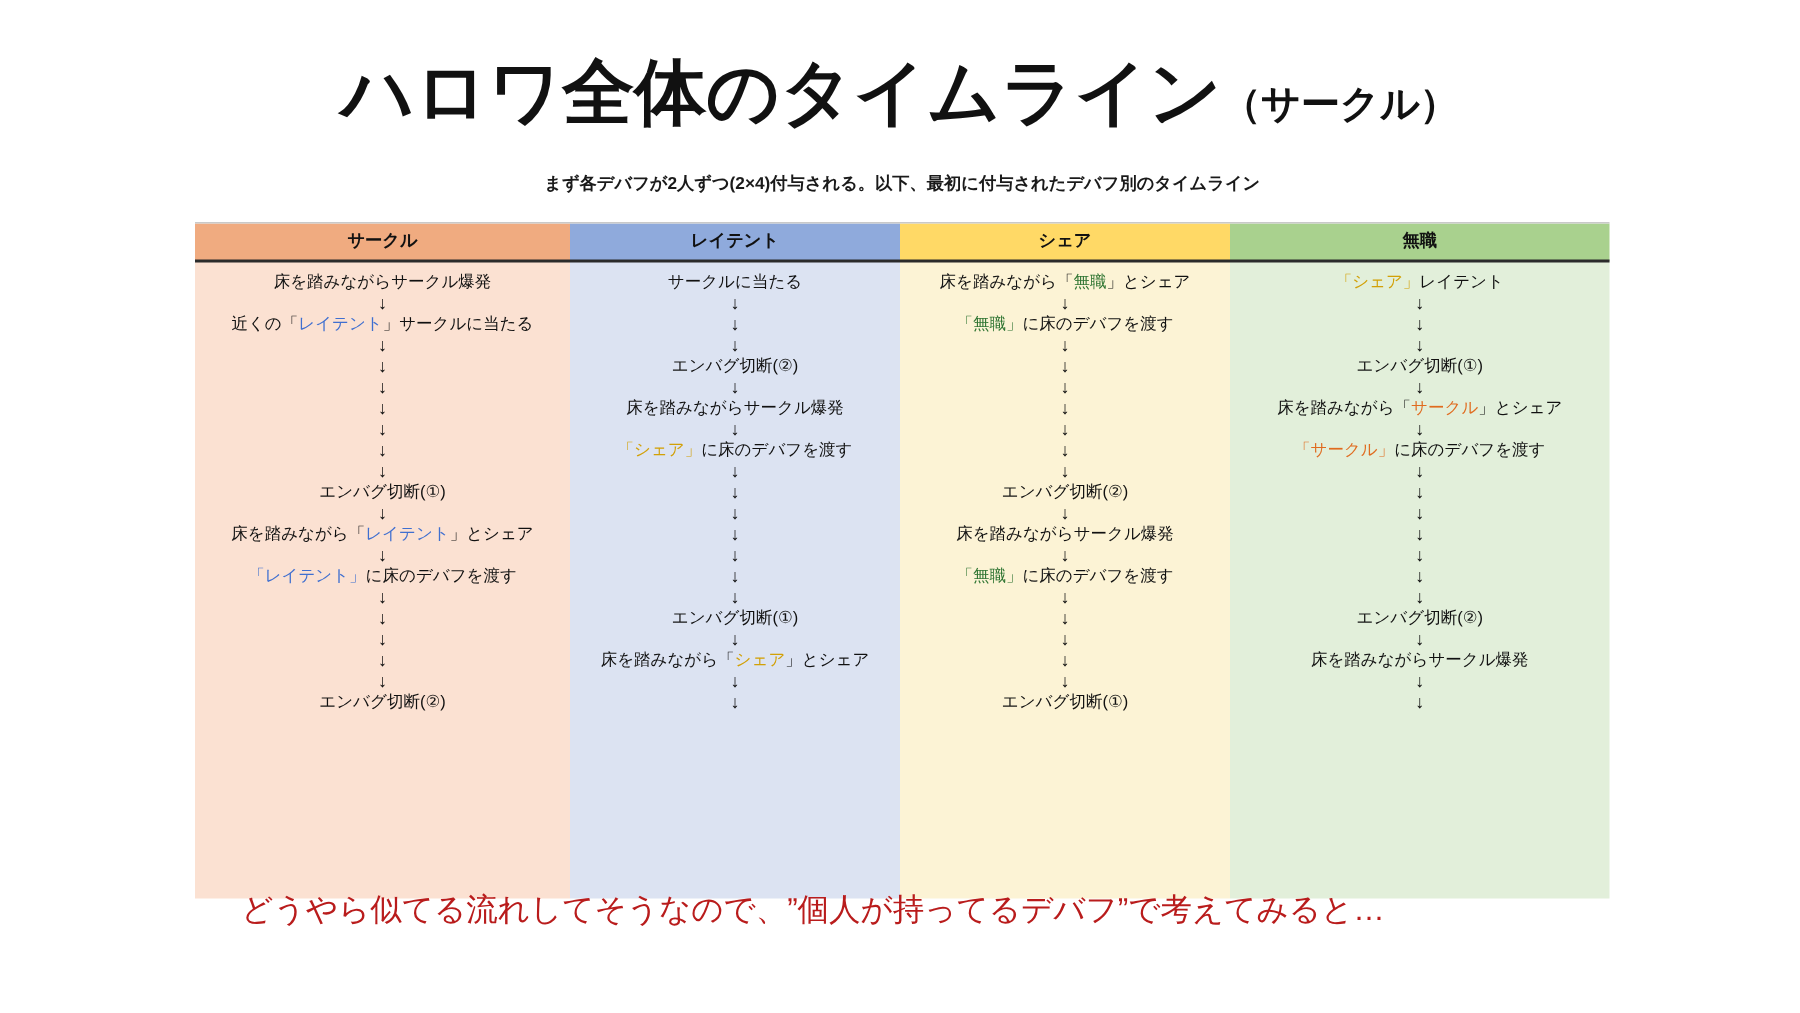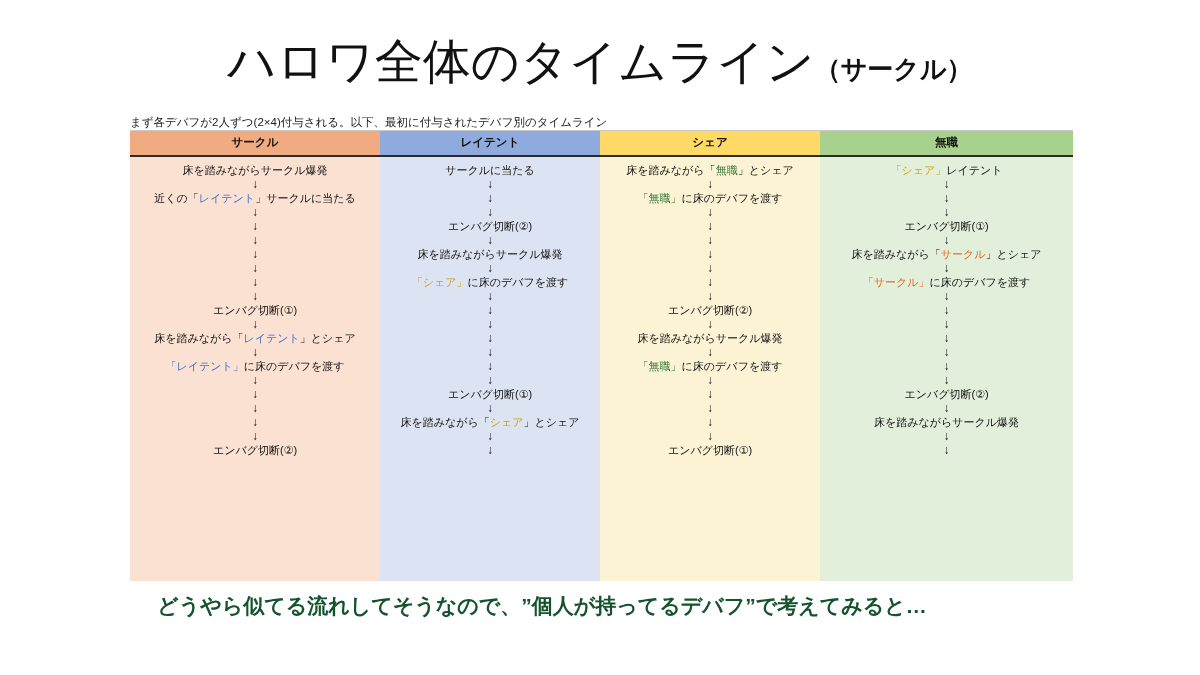--- a/index.html
+++ b/index.html
@@ -11,40 +11,41 @@
     position:relative;
   }
   .slide{position:relative;width:1200px;height:675px;}
 
   .title-wrap{
     position:absolute;left:0;top:30px;width:1200px;
     text-align:center;
     white-space:nowrap;
   }
   .title-main{
-    font-size:48px;font-weight:normal;color:#111111;
+    font-size:48px;font-weight:bold;color:#111111;
     letter-spacing:0px;
   }
   .title-sub{
     font-size:26px;font-weight:bold;color:#111111;
     vertical-align:baseline;
   }
 
   .table{
     position:absolute;left:130px;top:112px;
     width:943px;
     border-collapse:collapse;
   }
 
   .caption-row td{
     background:#ffffff;
+    text-align:center;
     font-size:11.5px;
-    font-weight:normal;
+    font-weight:bold;
     color:#1a1a1a;
-    padding:3px 0 0 0;
+    padding:3px 0 18px 0;
     border-bottom:1px solid #c9c9c9;
   }
 
   .header-row td{
     text-align:center;
     font-size:11.5px;
     font-weight:bold;
     color:#111111;
     padding:4px 0 5px 0;
     border-bottom:2px solid #2b2b2b;
@@ -94,22 +95,22 @@
 
   .c-circle{color:#E06B1F;}
   .c-latent{color:#3F6FD0;}
   .c-share {color:#D2A006;}
   .c-none  {color:#2E7431;}
 
   .footer{
     position:absolute;left:0;top:592px;width:1084px;
     text-align:center;
     font-size:21px;
-    font-weight:bold;
-    color:#14532d;
+    font-weight:normal;
+    color:#b91c1c;
     white-space:nowrap;
   }
 </style>
 </head>
 <body>
 
 <div class="slide">
 
   <div class="title-wrap">
     <span class="title-main">ハロワ全体のタイムライン</span><span class="title-sub">（サークル）</span>

